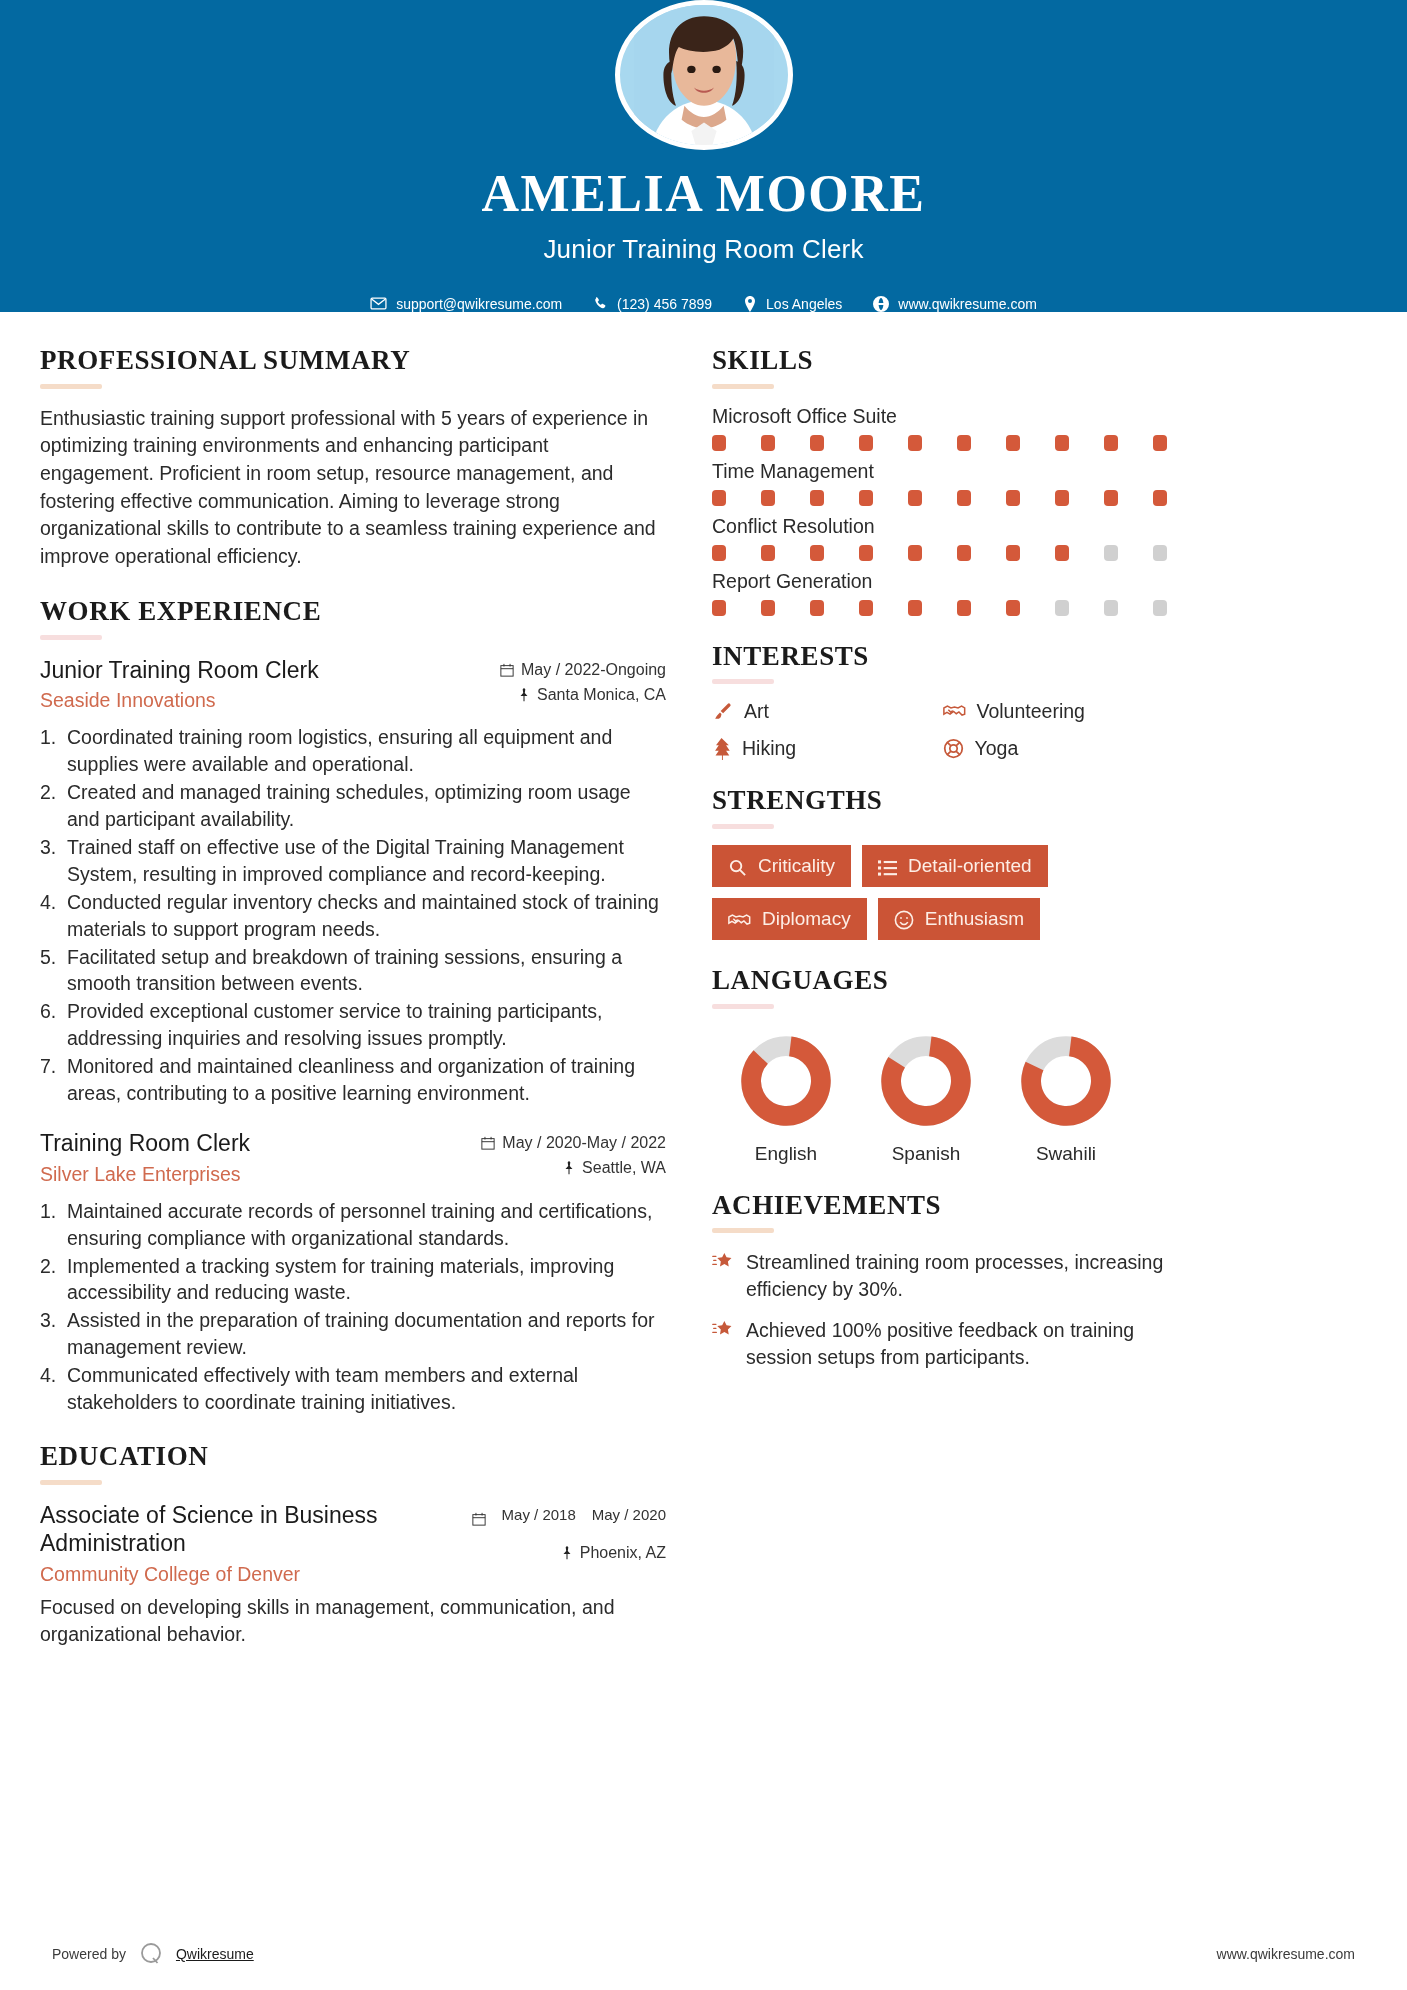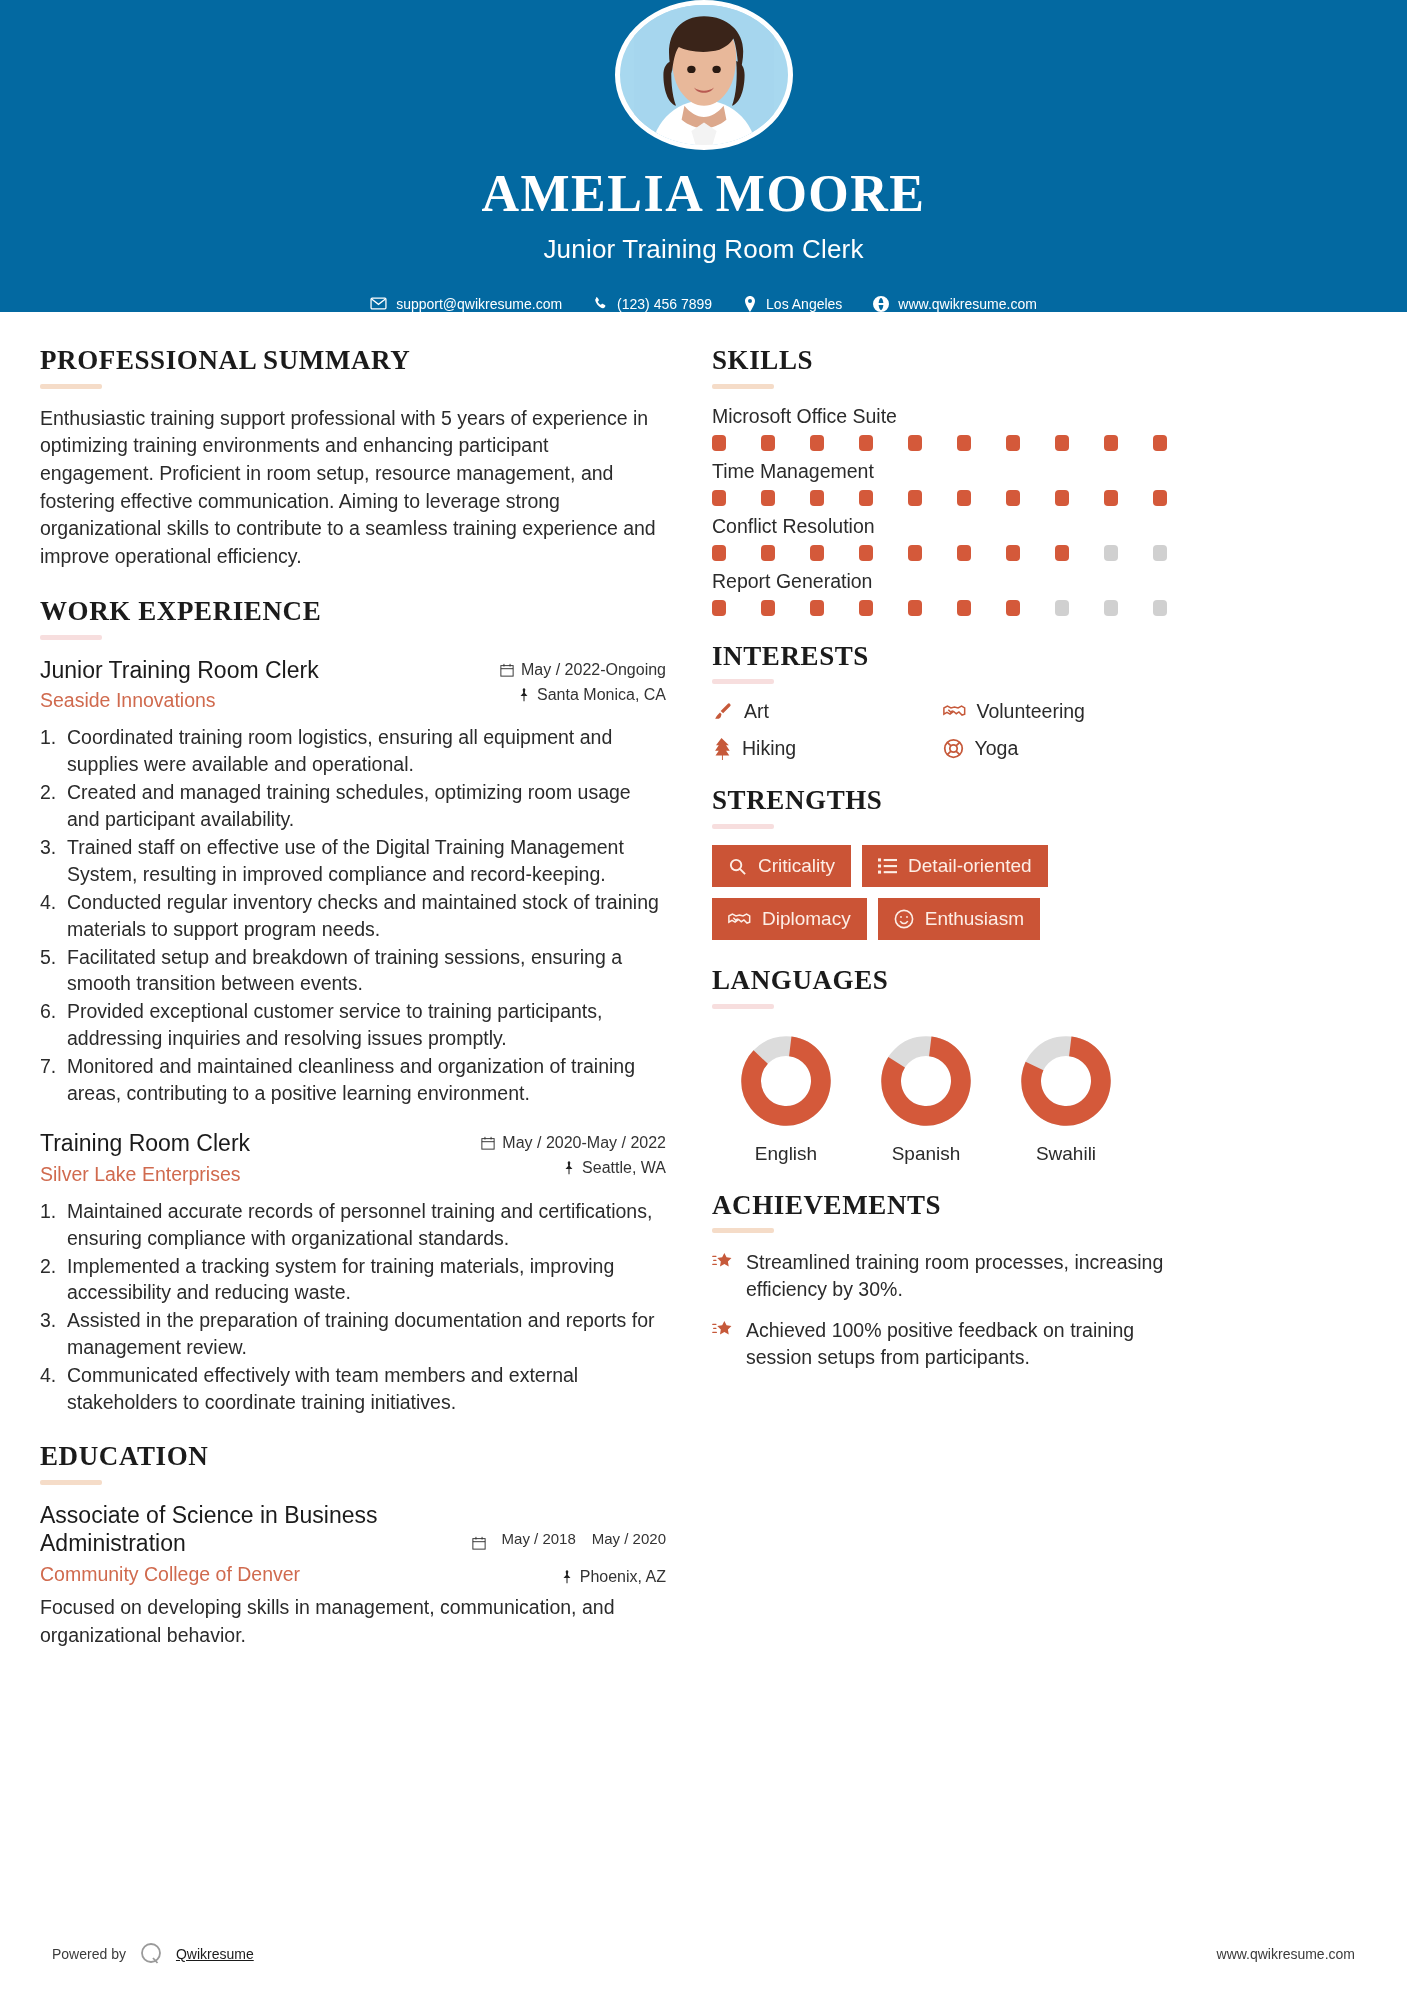--- a/index.html
+++ b/index.html
@@ -159,21 +159,20 @@
     color: #2b2b2b;
     margin-top: 8px;
   }
   .edu-dates {
     display: flex;
     align-items: flex-start;
     gap: 16px;
     justify-content: flex-end;
     font-size: 15px;
     line-height: 1.25;
-    margin-top: 24px;
   }
   .edu-date-block { text-align: left; }
 
   
   .skill { margin-bottom: 9px; }
   .skill-name {
     font-size: 19.5px;
     color: #2b2b2b;
     margin-bottom: 7px;
   }
@@ -206,21 +205,21 @@
     display: flex;
     flex-wrap: wrap;
     gap: 11px;
   }
   .strength {
     background: #cb5436;
     color: #fdeee6;
     font-size: 19px;
     padding: 10px 16px;
     display: flex;
-    align-items: center;
+    align-items: flex-end;
     gap: 11px;
   }
   .strength svg { display: block; flex: 0 0 auto; }
 
   
   .lang-wrap {
     display: flex;
     gap: 0;
     padding: 10px 4px 0 4px;
   }

